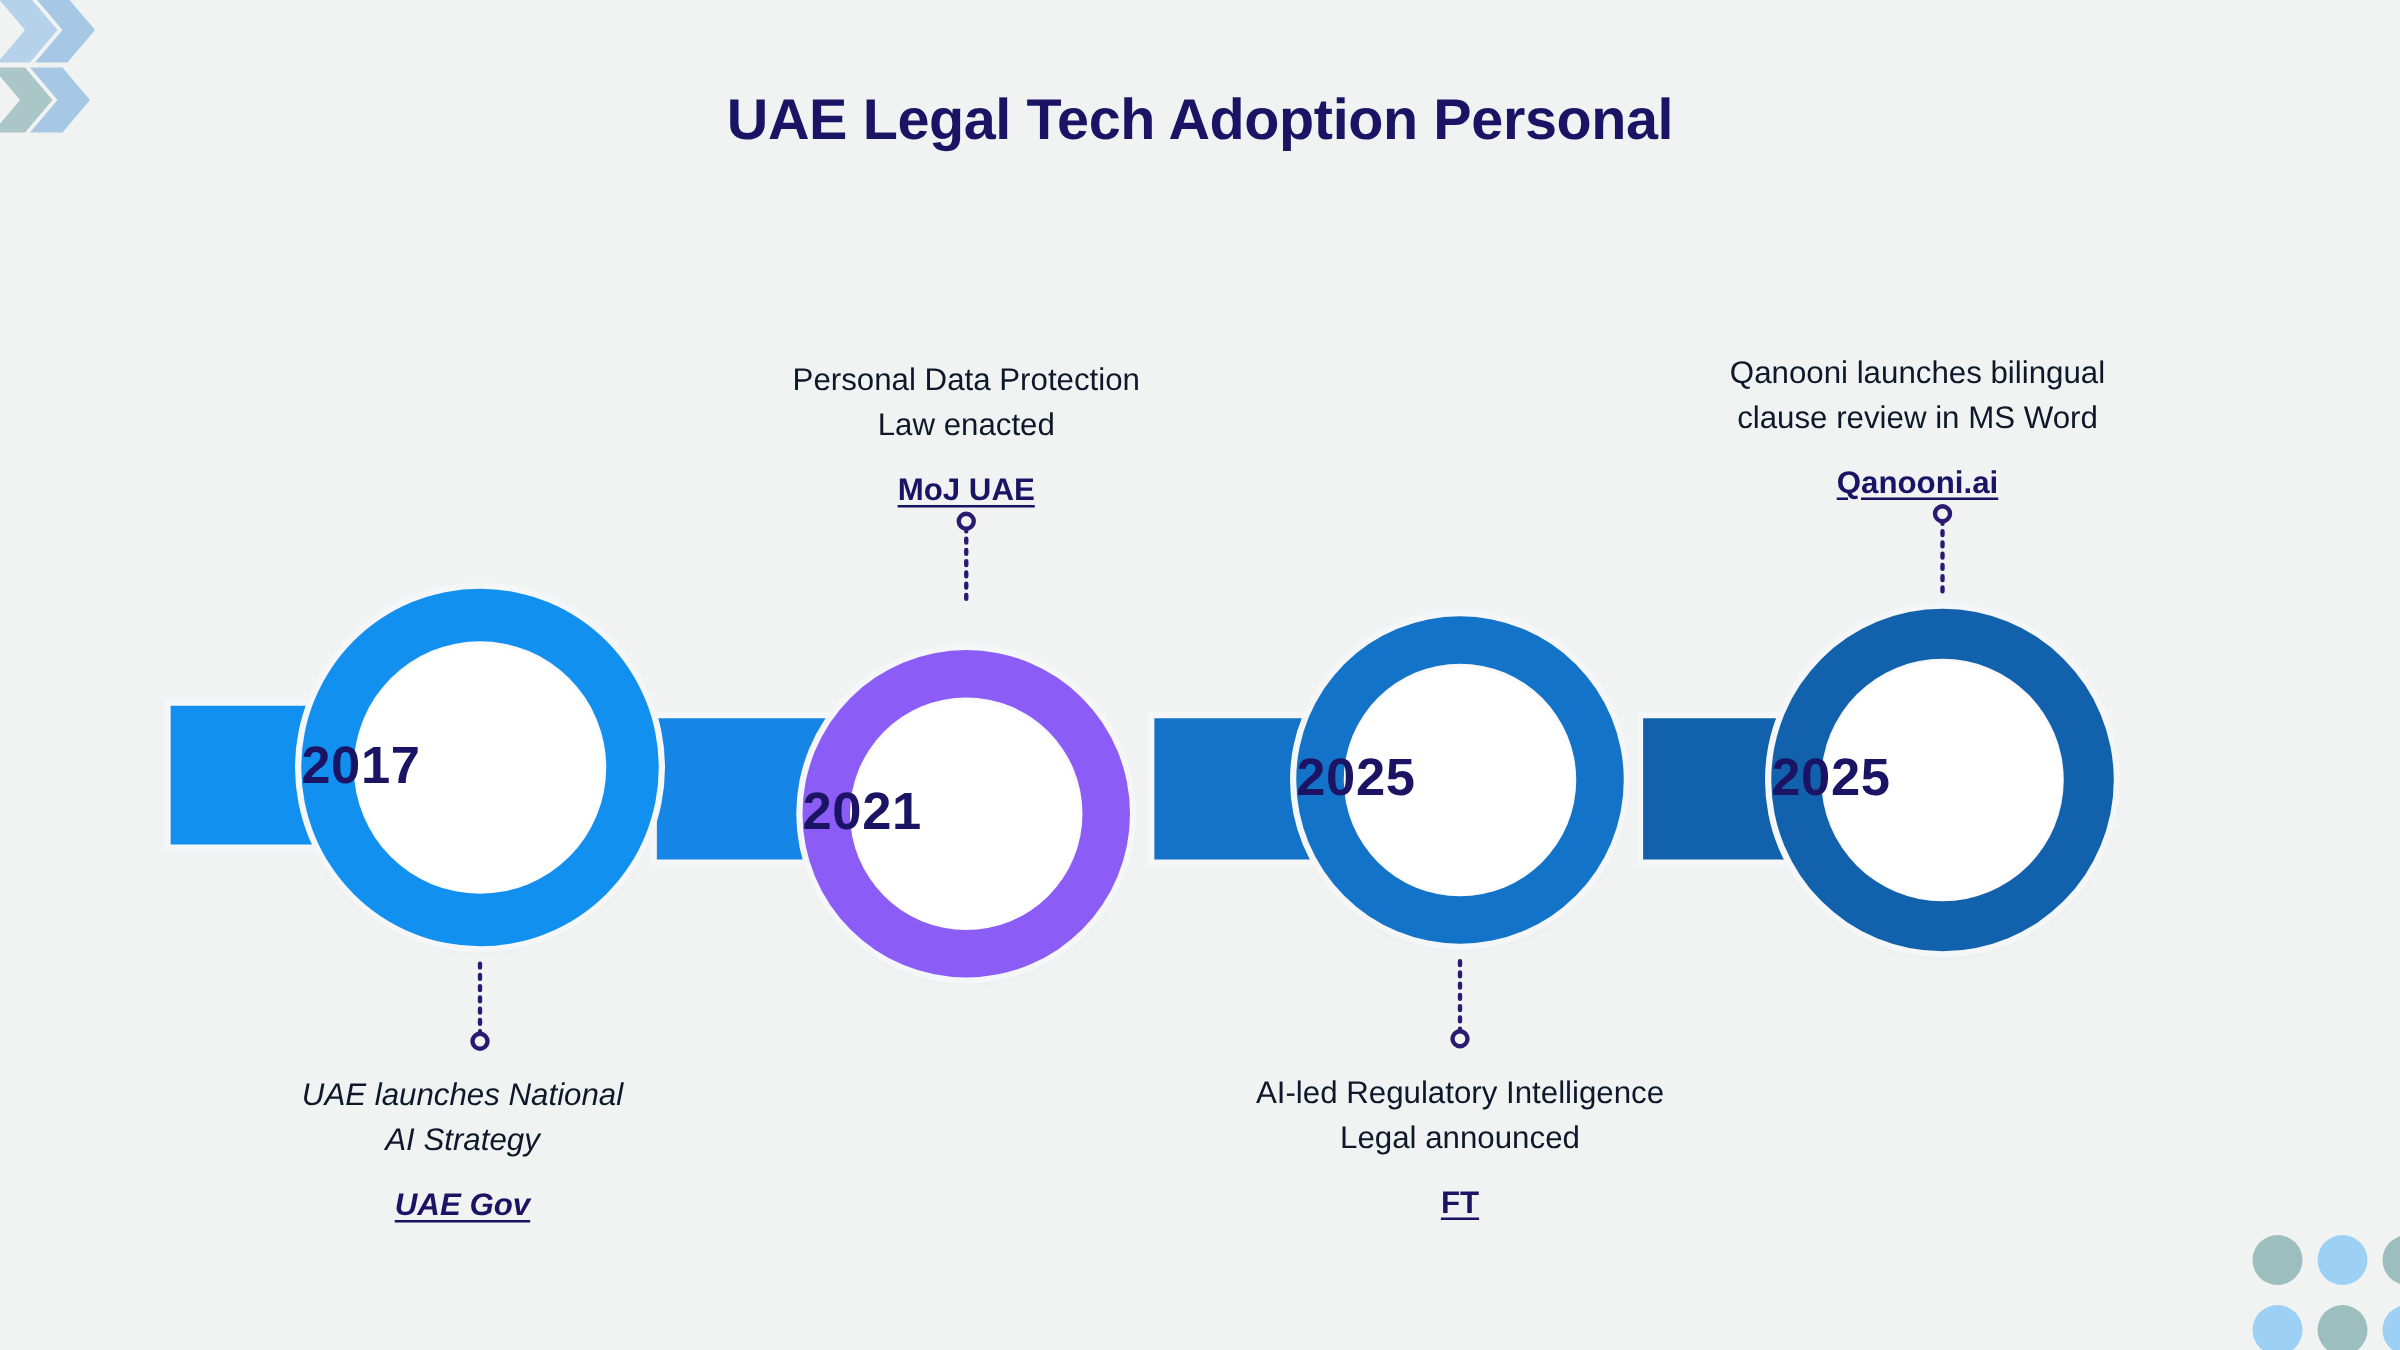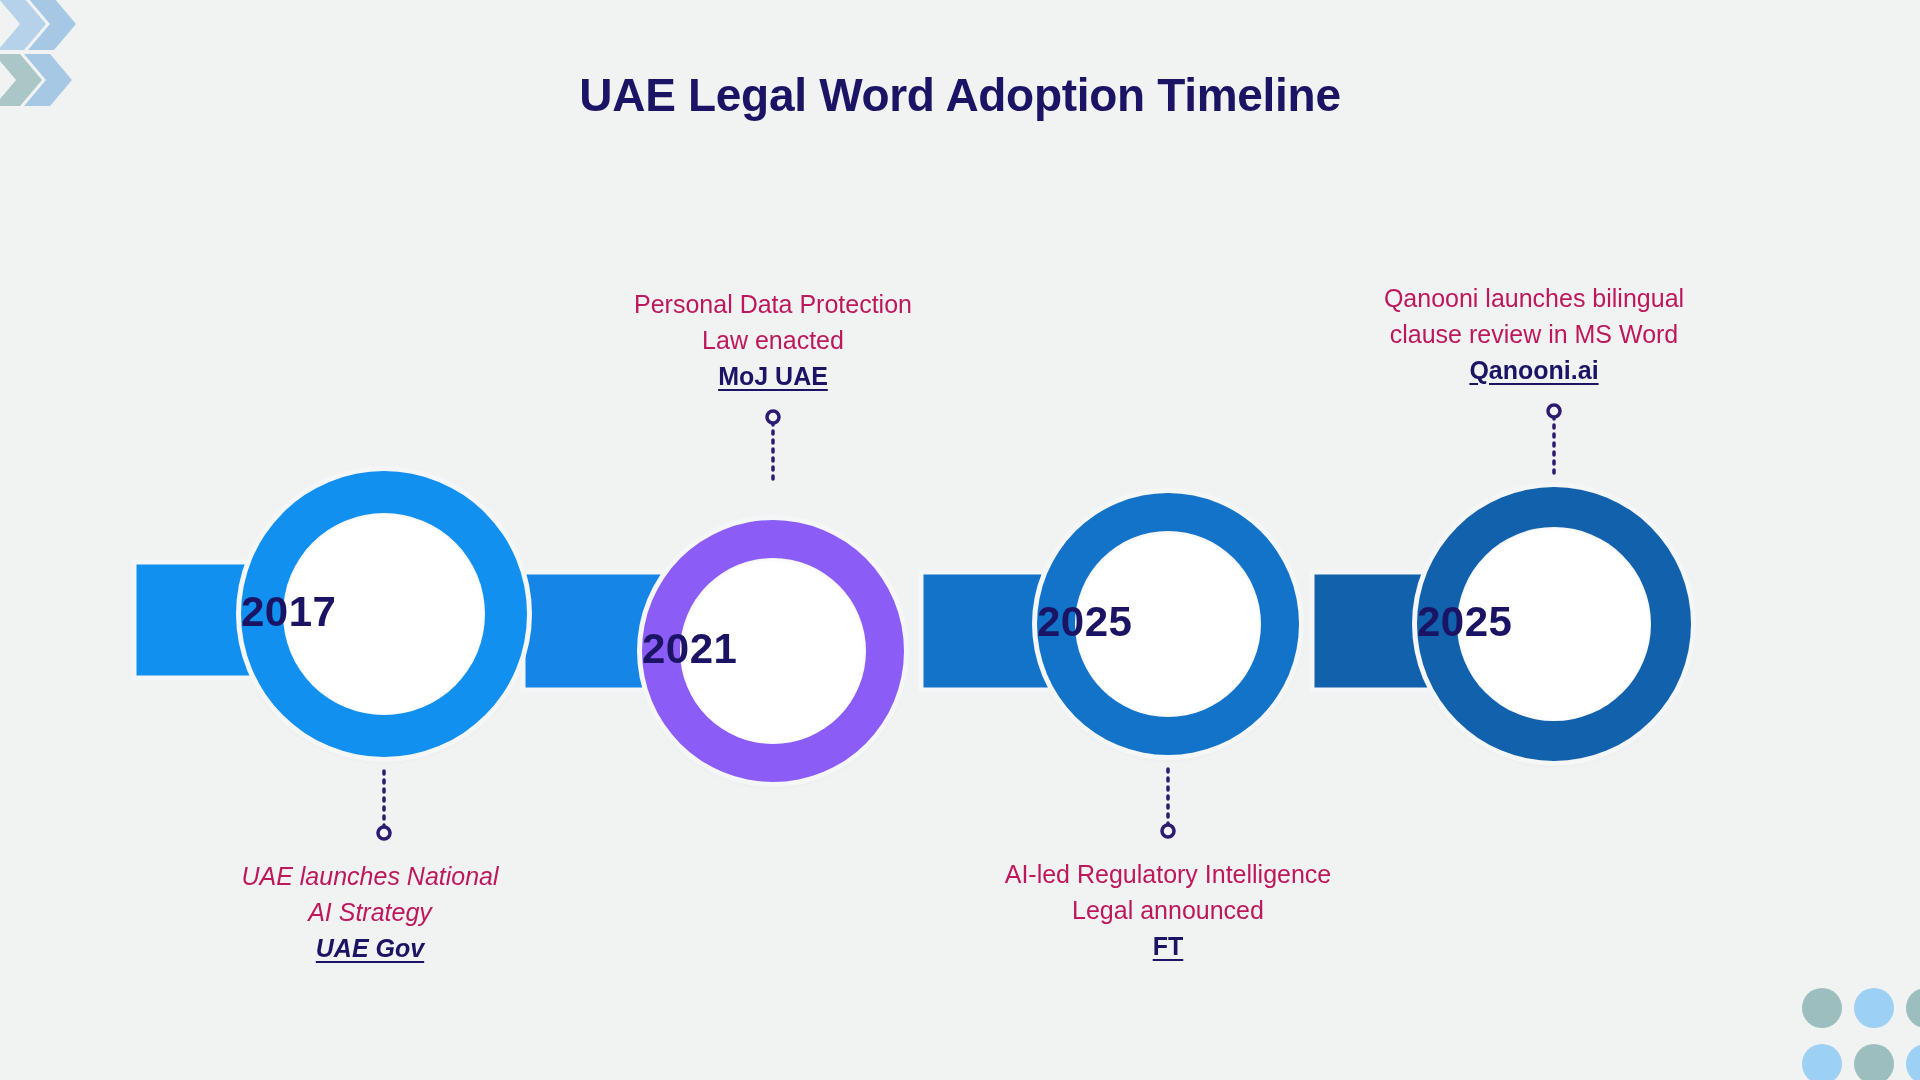--- a/index.html
+++ b/index.html
@@ -72,26 +72,26 @@
 
   
   .label {
     position:absolute;
     text-align:center;
     color:#2b1a70;
   }
   .label .desc {
     font-size:25px;
     line-height:1.42;
-    color:#be185d;
+    color:#0f172a;
     white-space:pre-line;
   }
   .label .src {
     display:inline-block;
-    margin-top:4px;
+    margin-top:20px;
     font-size:25px;
     font-weight:bold;
     color:#1b1464;
     text-decoration:underline;
     text-underline-offset:4px;
   }
 </style>
 </head>
 <body>
 
@@ -110,21 +110,21 @@
     <g opacity="0.85">
       <circle cx="32" cy="26" r="20" fill="#8fb6b6"></circle>
       <circle cx="84" cy="26" r="20" fill="#8ecbf5"></circle>
       <circle cx="136" cy="26" r="20" fill="#8fb6b6"></circle>
       <circle cx="32" cy="82" r="20" fill="#8ecbf5"></circle>
       <circle cx="84" cy="82" r="20" fill="#8fb6b6"></circle>
       <circle cx="136" cy="82" r="20" fill="#8ecbf5"></circle>
     </g>
   </svg>
 
-  <h1 class="title">UAE Legal Word Adoption Timeline</h1>
+  <h1 class="title">UAE Legal Tech Adoption Personal</h1>
 
   <div class="timeline" id="timeline">
       <svg width="1920" height="1080" viewBox="0 0 1920 1080" style="position: absolute; left: 0px; top: 0px;">
         <path d="M134,562 L309,562 L367,620 L309,678 L134,678 Z" fill="#1190f0" stroke="#f4f6f7" stroke-width="5"></path>
         <path d="M523,572 L701,572 L759,631 L701,690 L523,690 Z" fill="#1586e6" stroke="#f4f6f7" stroke-width="5"></path>
         <path d="M921,572 L1099,572 L1157,631 L1099,690 L921,690 Z" fill="#1273c8" stroke="#f4f6f7" stroke-width="5"></path>
         <path d="M1312,572 L1484,572 L1542,631 L1484,690 L1312,690 Z" fill="#1261ad" stroke="#f4f6f7" stroke-width="5"></path>
       </svg>
       <div class="node">
         <div class="ring" style="left: 241px; top: 471px; width: 286px; height: 286px; background: rgb(17, 144, 240);">

